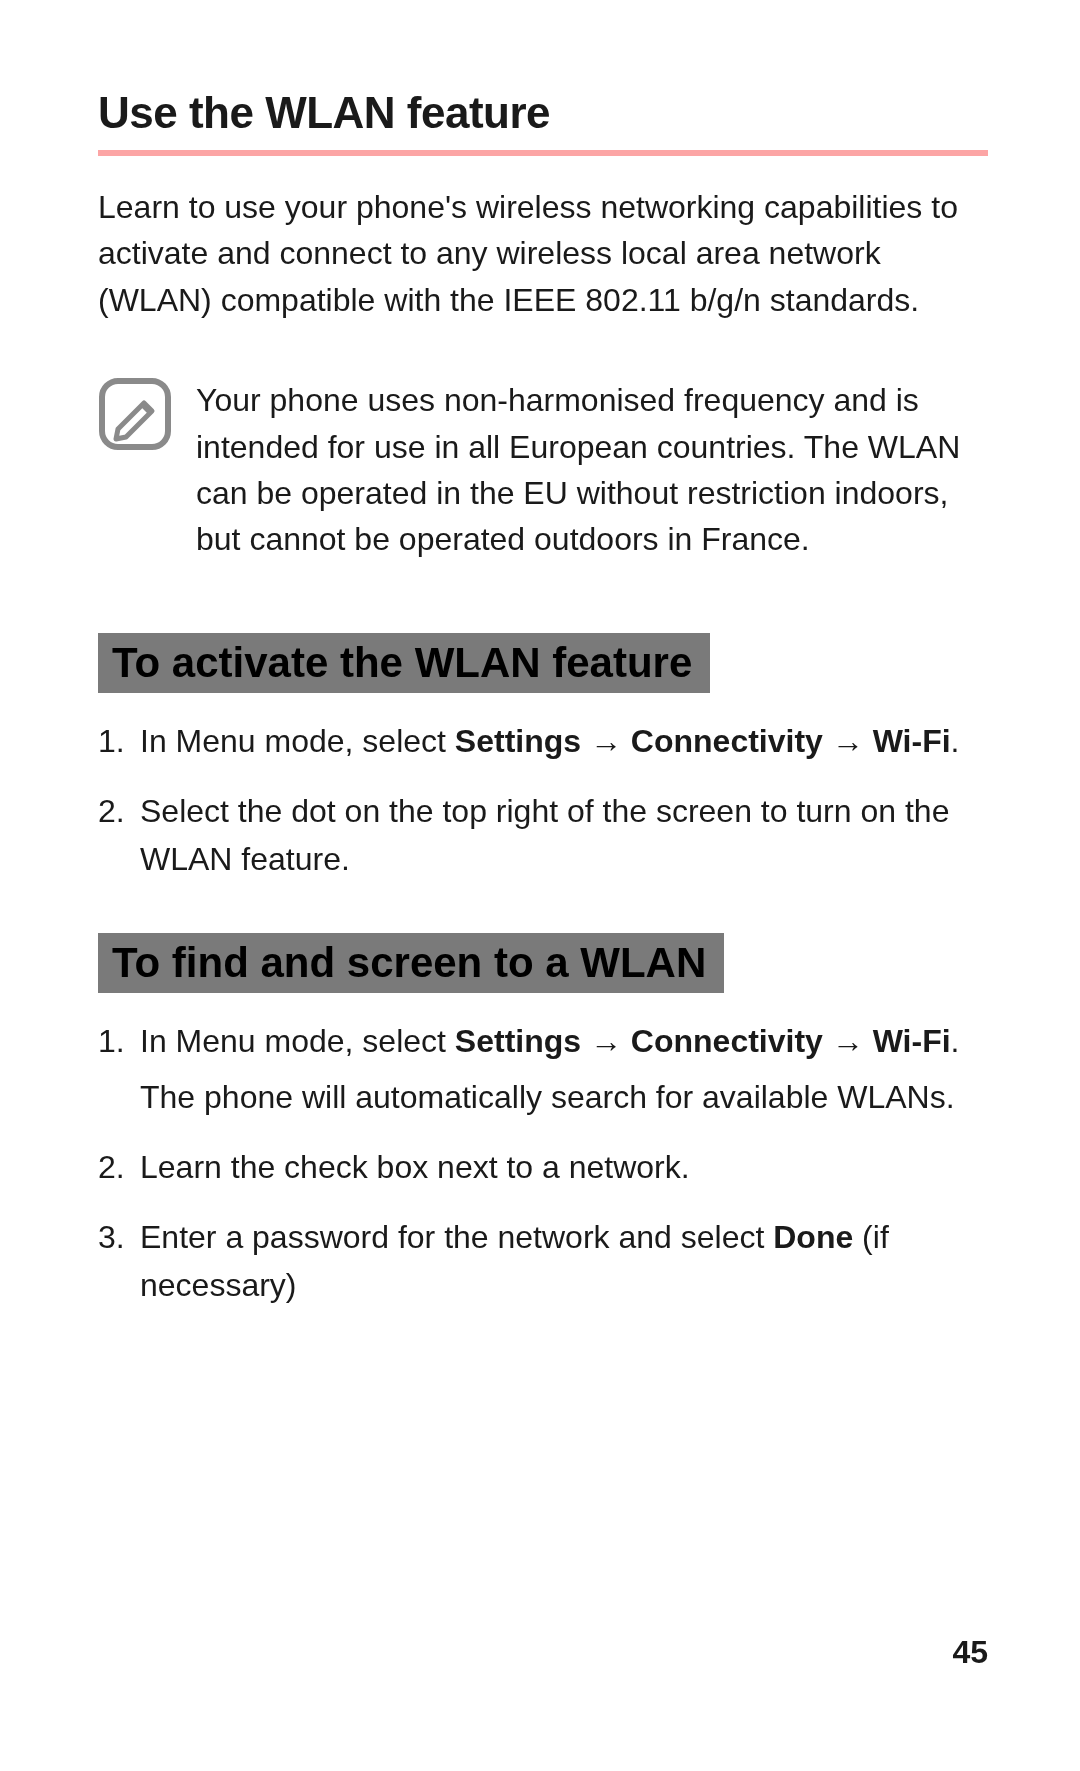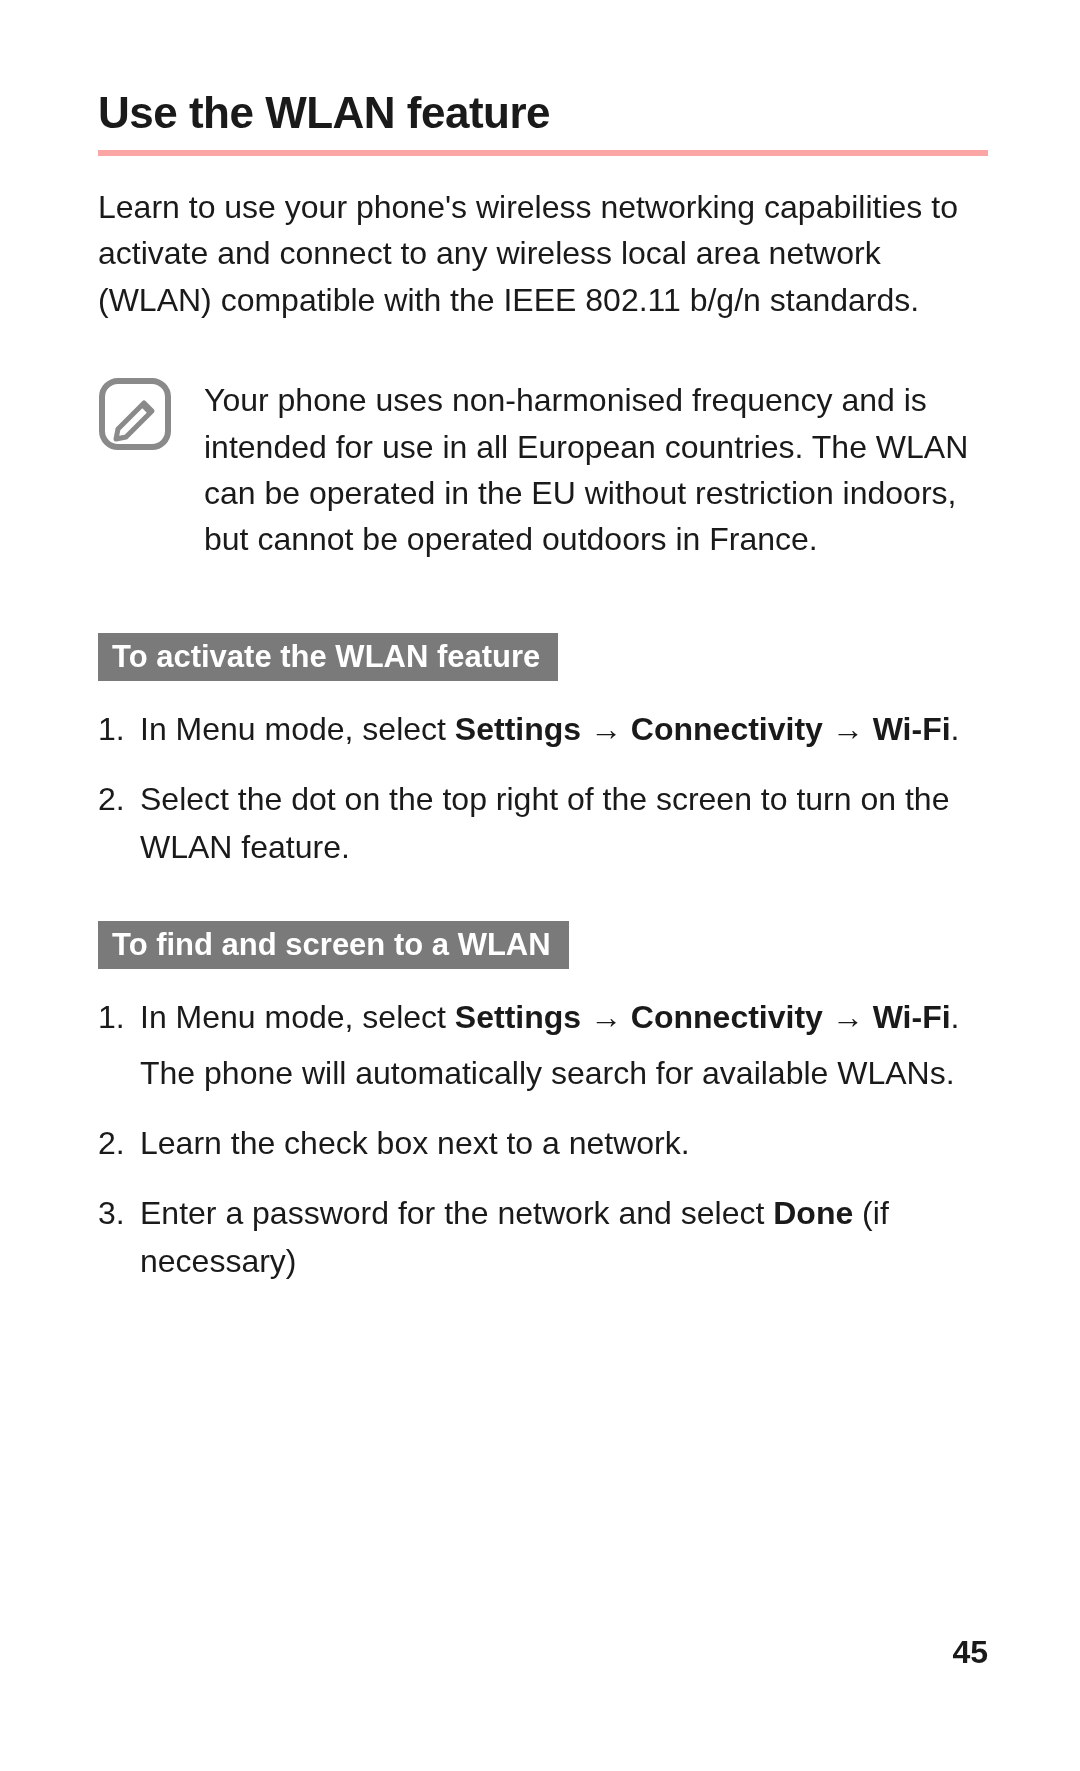--- a/index.html
+++ b/index.html
@@ -20,38 +20,38 @@
       margin-bottom: 28px;
       letter-spacing: -0.5px;
     }
     .intro {
       font-size: 32px;
       line-height: 1.45;
       margin-bottom: 54px;
     }
     .note-row {
       display: flex;
-      gap: 32px;
+      gap: 24px;
       margin-bottom: 70px;
     }
     .note-icon {
       flex-shrink: 0;
       width: 74px;
       height: 74px;
     }
     .note-text {
       font-size: 32px;
       line-height: 1.45;
     }
     .subheader {
       display: inline-block;
       background: #7a7a7a;
-      color: #ffffff;
+      color: #000000;
       font-weight: bold;
-      font-size: 31px;
+      font-size: 42px;
       padding: 6px 18px 6px 14px;
       margin-bottom: 24px;
     }
     .steps {
       list-style: none;
       counter-reset: step;
       margin-bottom: 50px;
     }
     .steps > li {
       counter-increment: step;

